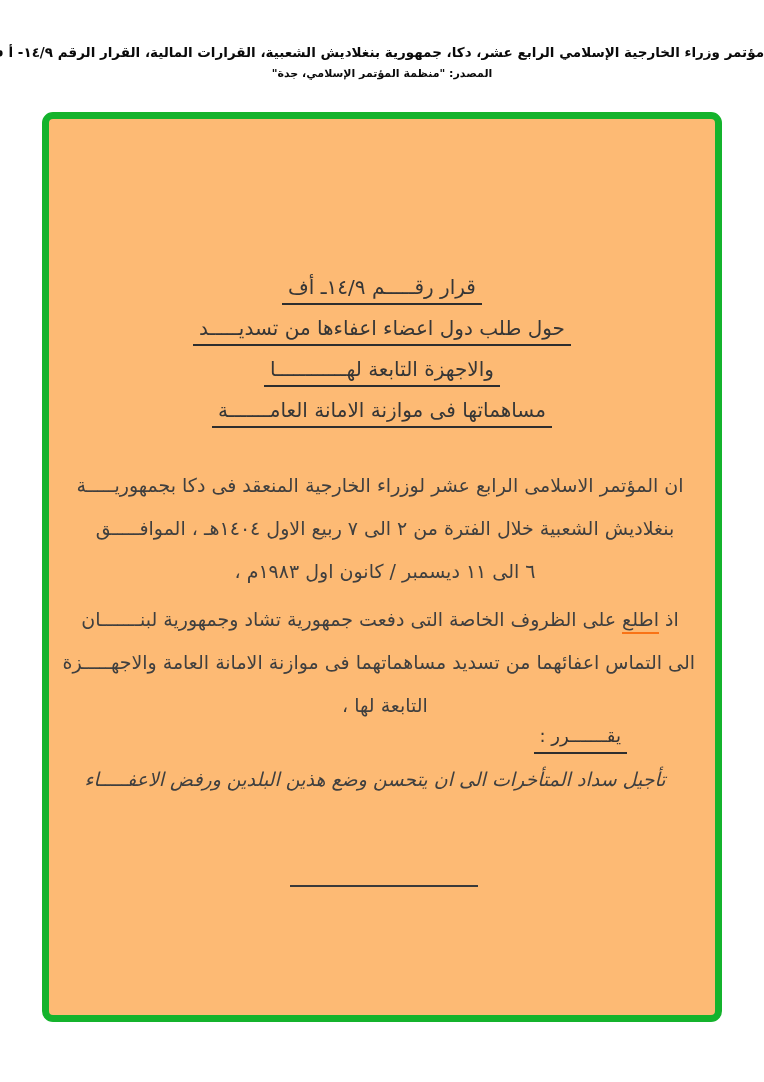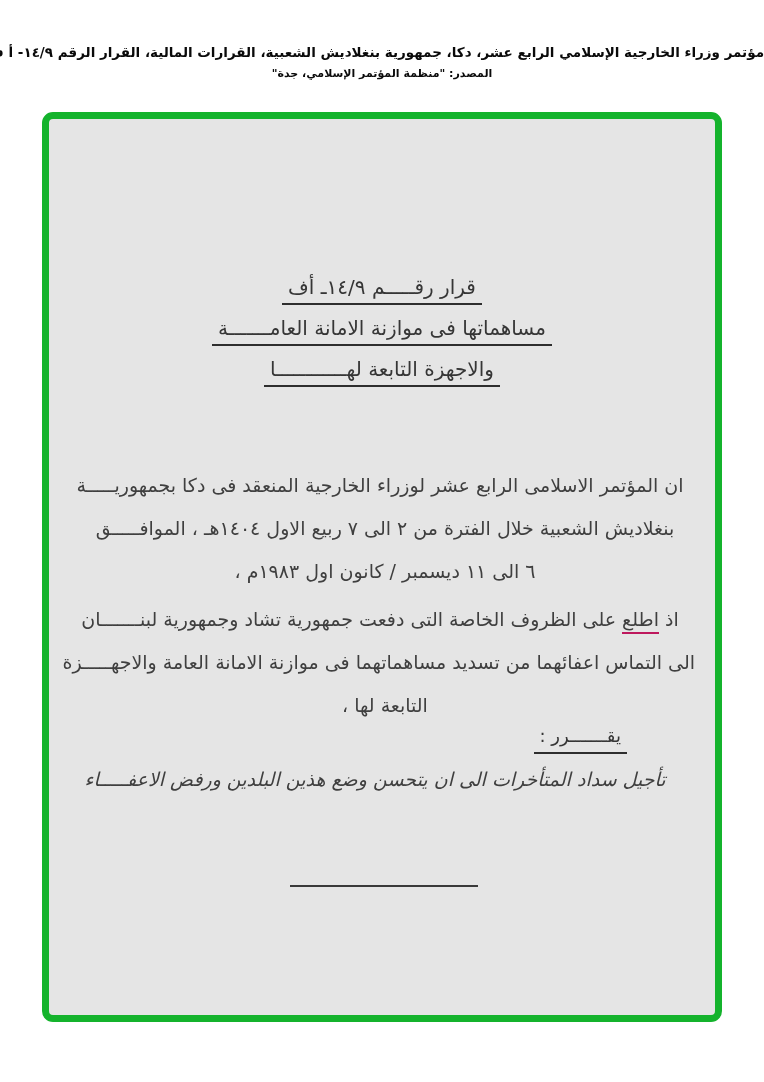--- a/index.html
+++ b/index.html
@@ -20,21 +20,21 @@
   .ph2{
     direction:rtl;
     font-weight:bold;font-size:11px;color:#0a0a0a;margin-top:7px;
   }
   
   .scan-frame{
     position:absolute;left:42px;top:112px;
     width:666px;height:896px;
     border:7px solid #14b32c;
     border-radius:11px;
-    background:#e5e5e5;
+    background:#fdba74;
   }
   .doc{position:absolute;inset:0;direction:rtl;color:#3f3f3f;}
   
   .title-block{
     position:absolute;top:155px;left:0;right:0;
     text-align:center;
   }
   .t-line{height:41px;white-space:nowrap;font-size:20px;color:#363636;}
   .u{
     display:inline-block;
@@ -46,21 +46,21 @@
   .para{position:absolute;right:20px;left:26px;}
   .b-line{
     font-size:19px;line-height:43px;white-space:nowrap;
     text-align:center;color:#3f3f3f;
   }
   .p1{top:345px;}
   .p2{top:479px;}
   .p3{top:639px;}
   .indent-sm{padding-right:10px;}
   .indent-md{padding-right:20px;font-style:italic;}
-  .u2{border-bottom:2px solid #be185d;padding-bottom:2px;}
+  .u2{border-bottom:2px solid #f97316;padding-bottom:2px;}
   .decision{
     position:absolute;top:604px;right:88px;
     font-size:18px;color:#363636;white-space:nowrap;
   }
   .end-rule{
     position:absolute;top:766px;left:241px;
     width:188px;height:0;
     border-top:2px solid #3a3a3a;
   }
 </style>
@@ -75,24 +75,27 @@
   </div>
 
   <div class="scan-frame">
     <div class="doc">
 
       <div class="title-block">
         <div class="t-line">
           <span class="u">قرار رقـــــم ١٤/٩ـ أف</span>
         </div>
         <div class="t-line">
-          <span class="u">مساهماتها فى موازنة الامانة العامـــــــة</span>
+          <span class="u">حول طلب دول اعضاء اعفاءها من تسديـــــد</span>
         </div>
         <div class="t-line">
           <span class="u">والاجهزة التابعة لهــــــــــــا</span>
+        </div>
+        <div class="t-line">
+          <span class="u">مساهماتها فى موازنة الامانة العامـــــــة</span>
         </div>
       </div>
 
       <div class="para p1">
         <div class="b-line indent-sm">ان المؤتمر الاسلامى الرابع عشر لوزراء الخارجية المنعقد فى دكا بجمهوريـــــة</div>
         <div class="b-line">بنغلاديش الشعبية خلال الفترة من ٢ الى ٧ ربيع الاول ١٤٠٤هـ ، الموافـــــق</div>
         <div class="b-line">٦ الى ١١ ديسمبر / كانون اول ١٩٨٣م ،</div>
       </div>
 
       <div class="para p2">

